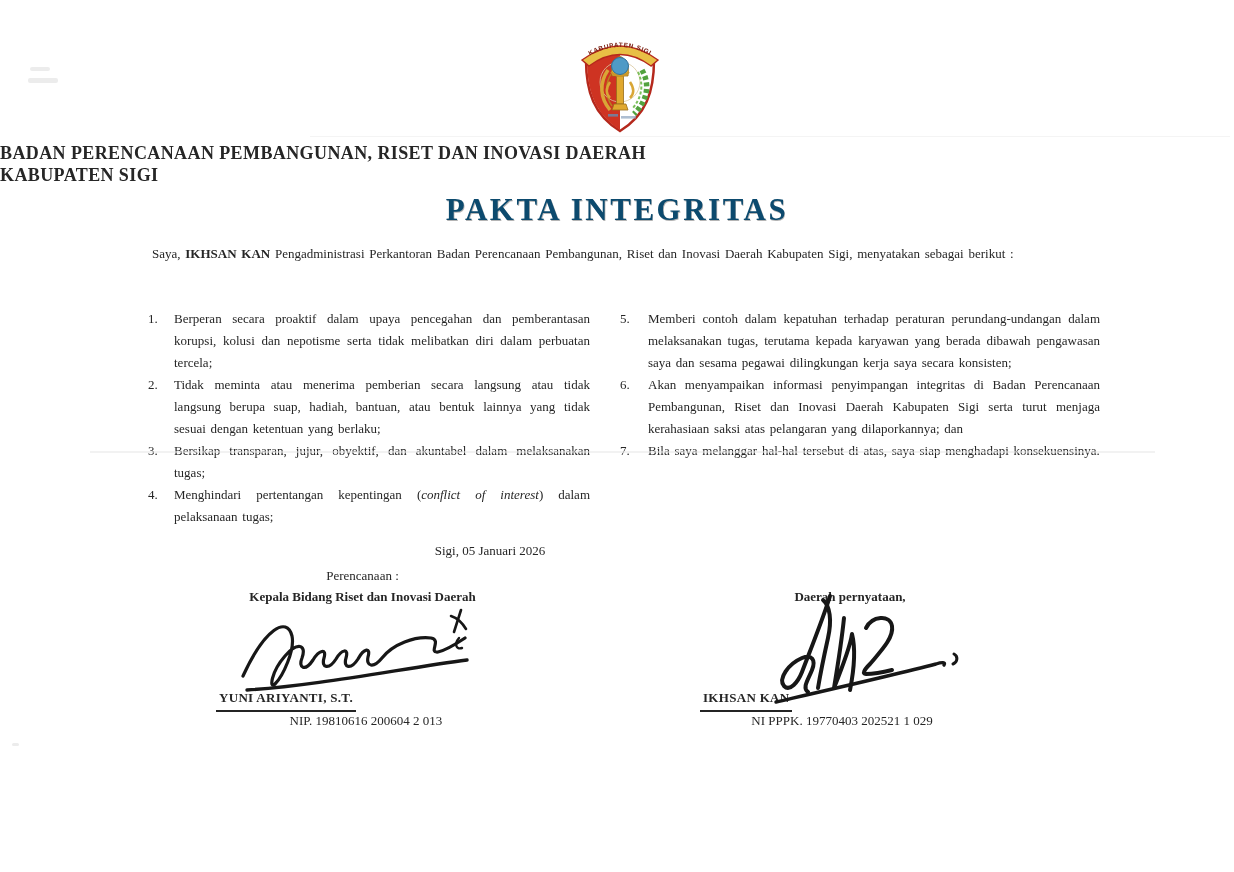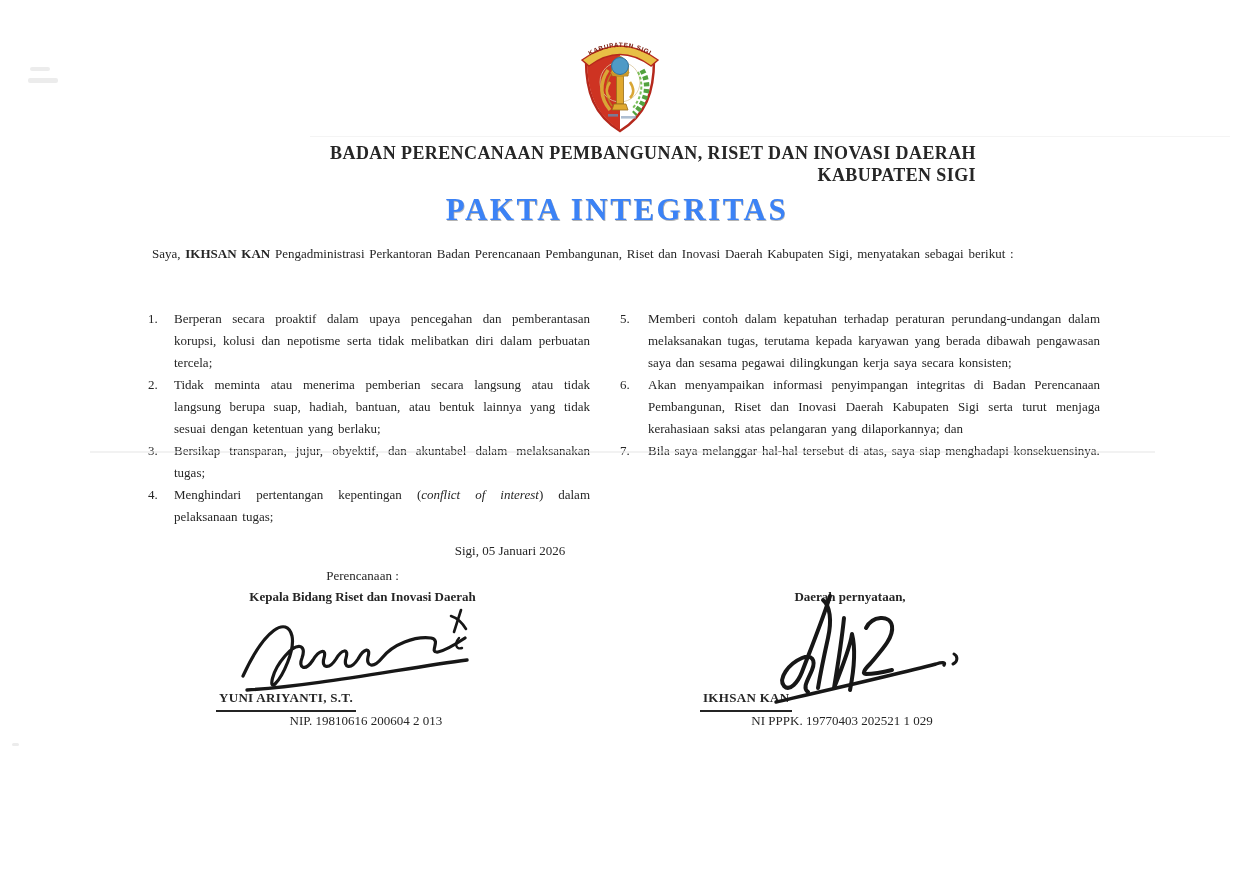--- a/index.html
+++ b/index.html
@@ -3,24 +3,24 @@
 <meta charset="utf-8">
 <style>
   html,body{margin:0;padding:0;background:#ffffff;}
   body{
     width:1234px;height:872px;position:relative;overflow:hidden;
     font-family:"Liberation Serif", serif;color:#262626;
     -webkit-font-smoothing:antialiased;
   }
   .abs{position:absolute;}
   
-  .org-line{left:0;width:976px;text-align:right;font-weight:bold;
+  .org-line{left:0;width:976px;text-align:left;font-weight:bold;
     font-size:18px;letter-spacing:.4px;line-height:22px;}
   .doc-title{left:0;width:1234px;text-align:center;font-weight:bold;
-    font-size:31px;letter-spacing:2.5px;color:#3b82f6;
+    font-size:31px;letter-spacing:2.5px;color:#0c4a6e;
     text-shadow:0.7px 0.7px 0 rgba(40,40,40,.35);}
   
   .bodytxt{font-size:13px;line-height:22px;}
   .intro{left:152px;top:243px;width:963px;text-align:justify;word-spacing:1.5px;}
   .intro .b{font-weight:bold;}
   .col{top:308px;}
   .col-left{left:148px;width:442px;}
   .col-right{left:620px;width:480px;}
   .li{display:flex;}
   .num{flex:0 0 26px;}
@@ -110,21 +110,21 @@
     <div class="li">
       <span class="num">6.</span>
       <span class="txt">Akan menyampaikan informasi penyimpangan integritas di Badan Perencanaan Pembangunan, Riset dan Inovasi Daerah Kabupaten Sigi serta turut menjaga kerahasiaan saksi atas pelangaran yang dilaporkannya; dan</span>
     </div>
     <div class="li">
       <span class="num">7.</span>
       <span class="txt">Bila saya melanggar hal-hal tersebut di atas, saya siap menghadapi konsekuensinya.</span>
     </div>
   </div>
 
-  <div class="abs bodytxt center" style="left:0;top:540px;width:980px;margin-left:20px;">Sigi, 05 Januari 2026</div>
+  <div class="abs bodytxt center" style="left:0;top:540px;width:980px;">Sigi, 05 Januari 2026</div>
 
   <div class="abs bodytxt center" style="left:215px;top:565px;width:295px;">Perencanaan :</div>
   <div class="abs bodytxt center bold" style="left:150px;top:586px;width:425px;">Kepala Bidang Riset dan Inovasi Daerah</div>
 
   <svg class="abs sig" style="left:235px;top:598px;" width="260" height="105" viewBox="0 0 260 105">
     <path d="M8,78 C30,30 52,18 57,38 C60,52 48,78 40,86 C34,92 36,74 50,58 C62,44 72,46 67,60 C63,70 70,74 78,62 C84,52 92,50 89,60 C86,70 94,72 101,61 C107,51 114,50 111,60 C108,70 116,72 123,61 C129,50 136,49 133,59 C131,68 138,71 147,60 C158,46 180,38 196,40 C207,42 193,55 203,54 C212,52 221,46 230,40" stroke-width="3.2"></path>
     <path d="M226,12 L219,34" stroke-width="2.6"></path>
     <path d="M216,18 C222,20 228,26 231,31" stroke-width="2.6"></path>
     <path d="M224,40 C219,46 221,52 227,50" stroke-width="2.4"></path>
     <path d="M12,92 C80,88 170,70 232,62" stroke-width="3.4"></path>

